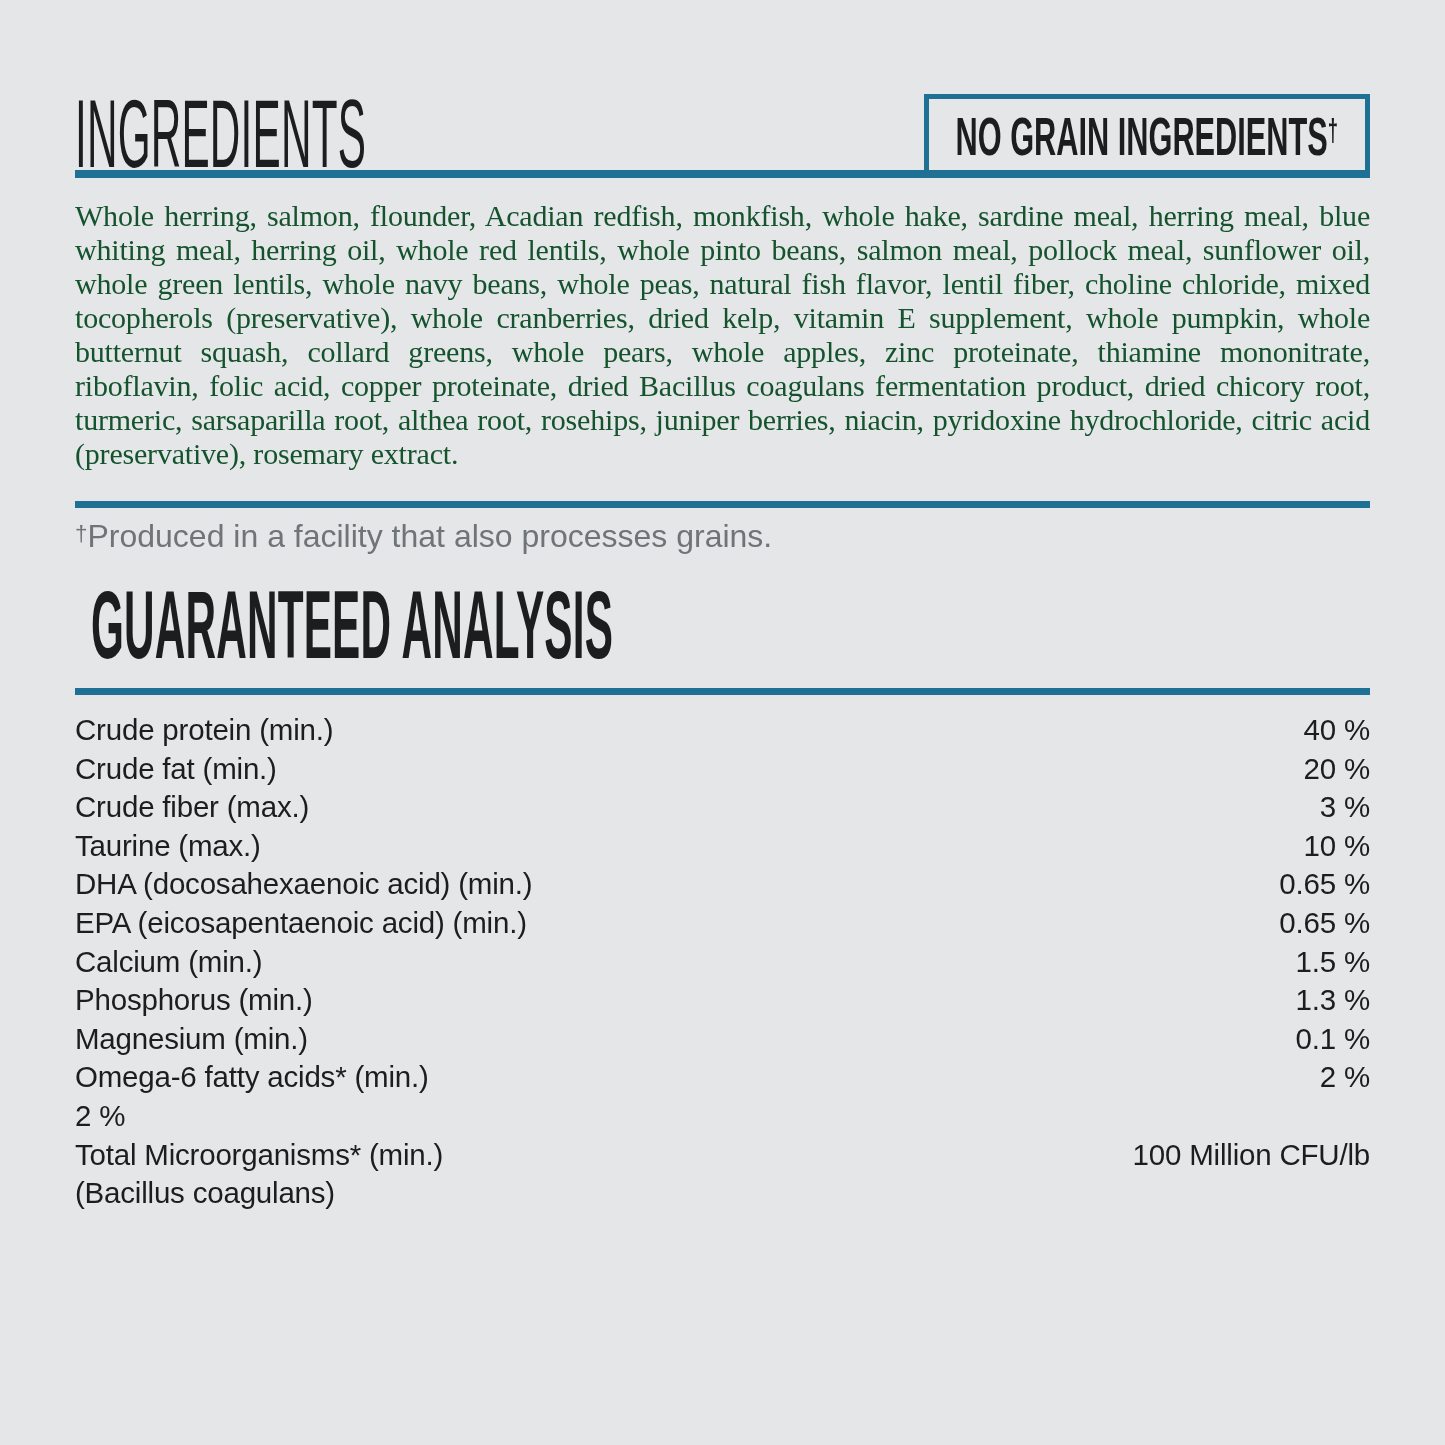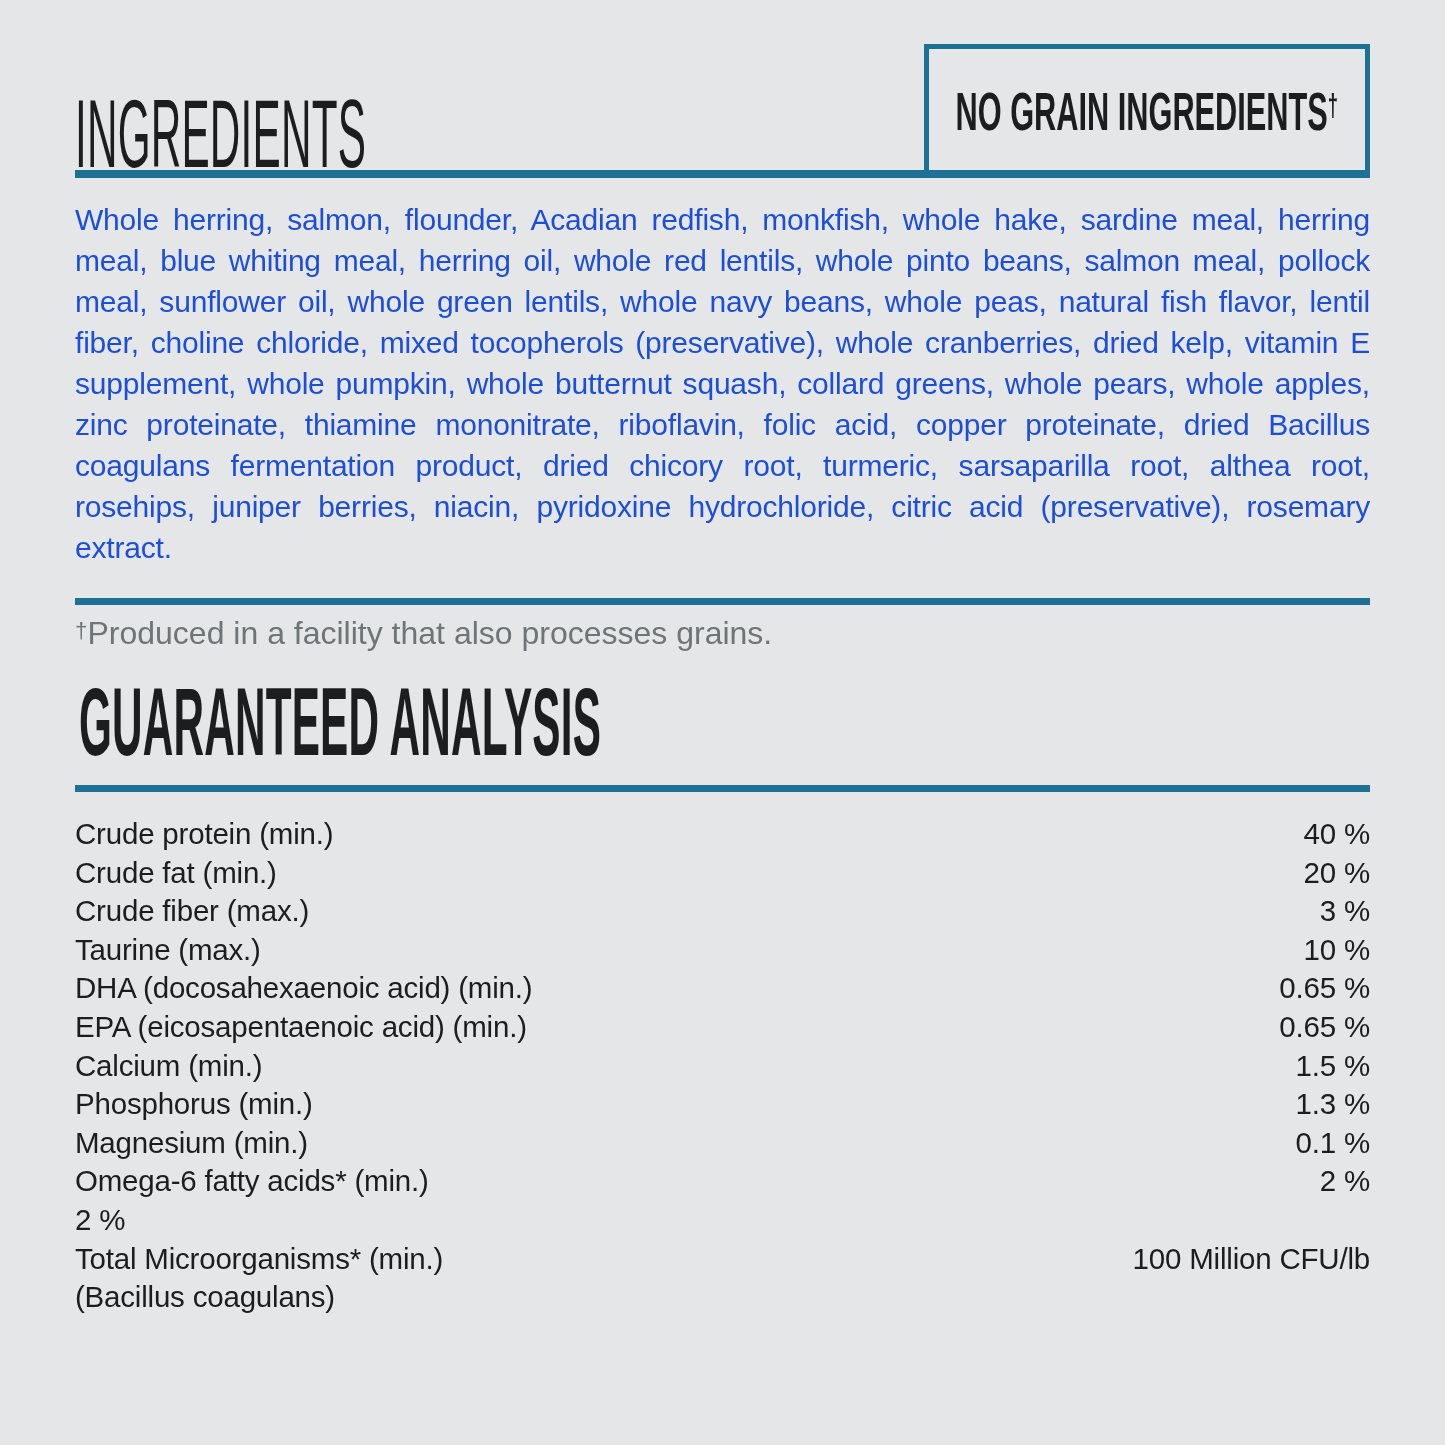--- a/index.html
+++ b/index.html
@@ -51,21 +51,21 @@
     display: inline-block;
     transform: scaleX(0.44);
     transform-origin: 0 100%;
   }
   .no-grain-box {
     position: absolute;
     right: 0;
     bottom: 0;
     box-sizing: border-box;
     width: 446px;
-    height: 134px;
+    height: 84px;
     border: 5px solid #1e7095;
     display: flex;
     align-items: center;
     justify-content: center;
   }
   .no-grain-text {
     font-size: 53px;
     font-weight: 700;
     line-height: 1;
     white-space: nowrap;
@@ -75,24 +75,25 @@
   }
   .no-grain-text sup {
     font-size: 60%;
     vertical-align: 14px;
   }
 
   
   .ing-body {
     margin-top: 21px;
     font-size: 30px;
-    line-height: 41px;
+    line-height: 34px;
     text-align: justify;
     letter-spacing: -0.2px;
-    color: #1d4ed8;
+    color: #14532d;
+    font-family: Liberation Serif, serif;
   }
 
   .footnote-rule {
     margin-top: 23px;
     height: 7px;
     background: #1e7095;
   }
   .footnote {
     margin-top: 11px;
     font-size: 32px;
@@ -105,40 +106,40 @@
   }
 
   
   .ga-header {
     position: relative;
     margin-top: 36px;
     height: 108px;
   }
   .ga-header h2.section-title2 {
     position: absolute;
-    left: 4px;
+    left: 16px;
     bottom: 22px;
     margin: 0;
     font-size: 96px;
     line-height: 1;
     font-weight: 700;
     letter-spacing: 0.5px;
     white-space: nowrap;
   }
   .ga-rule {
     position: absolute;
     left: 0;
     right: 0;
     bottom: 0;
     height: 7px;
     background: #1e7095;
   }
 
   .ga-table {
-    margin-top: 23px;
+    margin-top: 16px;
   }
   .ga-row {
     display: flex;
     justify-content: space-between;
     align-items: baseline;
     font-size: 29.5px;
     line-height: 38.6px;
     letter-spacing: -0.2px;
   }
   .ga-label { text-align: left; }

